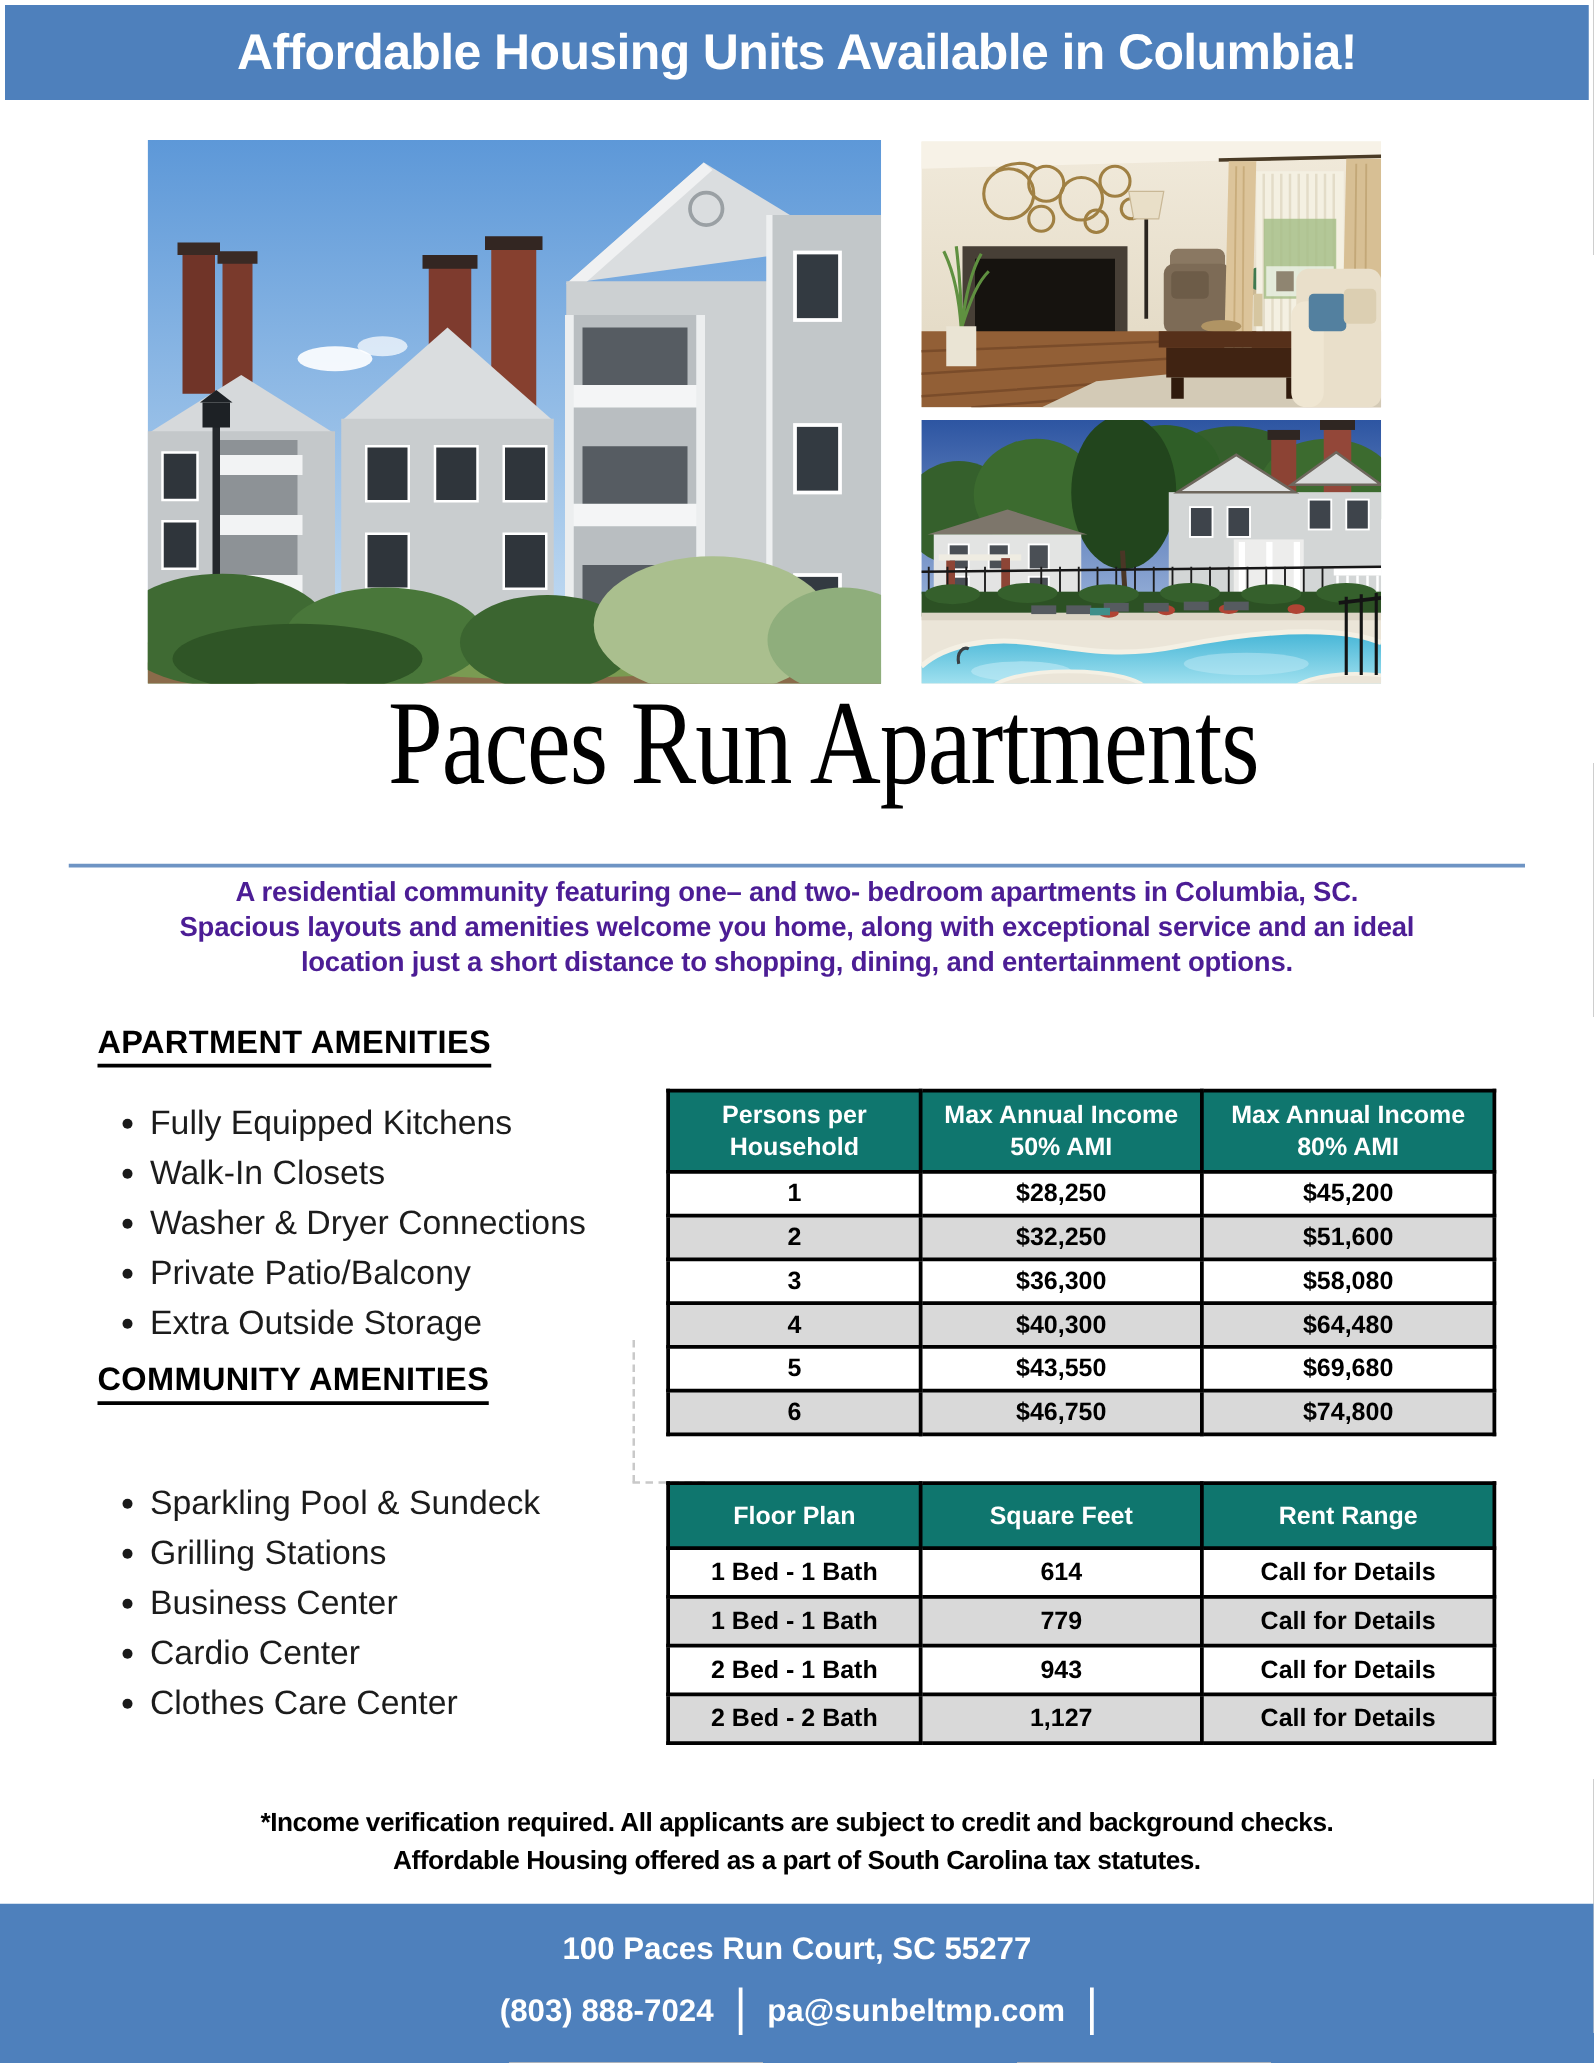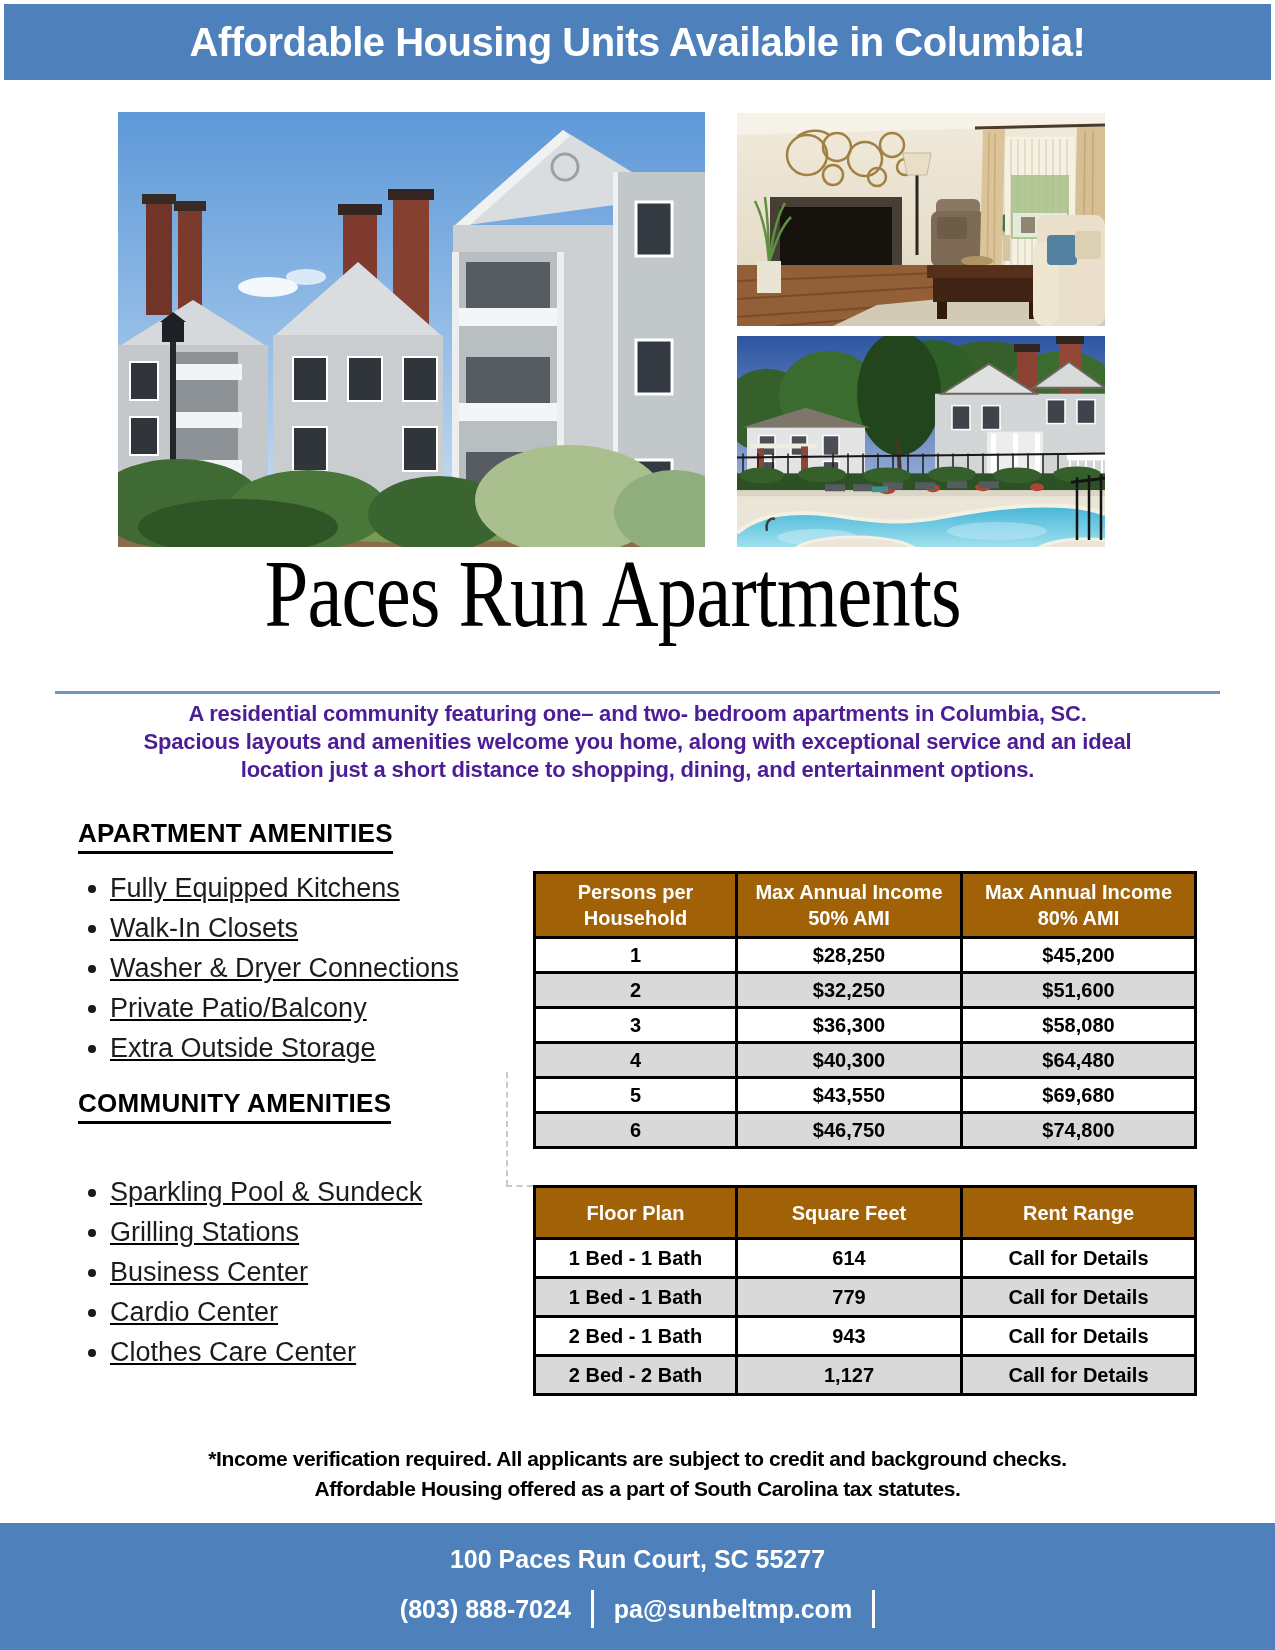--- a/index.html
+++ b/index.html
@@ -16,39 +16,39 @@
   .banner-title{
     color:#fff;font-size:40px;font-weight:bold;letter-spacing:-0.5px;
   }
   
   .photo{position:absolute;overflow:hidden;}
   .photo svg{display:block;width:100%;height:100%;}
   .photo-exterior{left:118px;top:112px;width:587px;height:435px;}
   .photo-living{left:737px;top:113px;width:368px;height:213px;}
   .photo-pool{left:737px;top:336px;width:368px;height:211px;}
   
-  .hero-title-wrap{position:absolute;left:0;top:544px;width:1225px;text-align:center;}
+  .hero-title-wrap{position:absolute;left:0;top:544px;width:1225px;text-align:center;padding-left:46px;}
   .hero-title{
     display:inline-block;font-family:"Liberation Serif",serif;
     font-size:96px;line-height:1.05;font-weight:normal;color:#000;
     transform:scaleX(0.82);transform-origin:center;letter-spacing:-1px;white-space:nowrap;
   }
   .divider{position:absolute;left:55px;top:691px;width:1165px;height:3px;background:#6e94c4;}
   .description{
     position:absolute;left:0;top:700px;width:1275px;text-align:center;
     font-size:22px;font-weight:bold;line-height:28px;letter-spacing:-0.2px;color:#4c1d95;
   }
   
   .section-heading{
     position:absolute;left:78px;font-size:26px;font-weight:bold;letter-spacing:0.3px;
     border-bottom:3px solid #000;padding-bottom:2px;white-space:nowrap;
   }
   .heading-apartment{top:818px;}
   .heading-community{top:1060px;margin-top:28px;}
-  .amenity-list{position:absolute;left:88px;margin:0;padding:0;list-style:none;text-decoration:underline;}
+  .amenity-list{position:absolute;left:88px;margin:10px;padding:0;list-style:none;}
   .list-apartment{top:868px;}
   .list-community{top:1172px;}
   .amenity-list li{
     position:relative;padding-left:22px;height:40px;line-height:40px;
     font-size:27px;color:#1c1c1c;white-space:nowrap;
   }
   .amenity-list li::before{
     content:"";position:absolute;left:0;top:17px;width:8px;height:8px;border-radius:50%;background:#1a1a1a;
   }
   
@@ -58,21 +58,21 @@
   }
   .table-income{top:871px;}
   .table-floor{top:1185px;}
   .data-table col.c1{width:202px;}
   .data-table col.c2{width:225px;}
   .data-table col.c3{width:234px;}
   .data-table th,.data-table td{
     border:3px solid #000;text-align:center;vertical-align:middle;padding:0;
   }
   .data-table th{
-    background:#a16207;color:#fff;font-size:20px;font-weight:bold;line-height:26px;
+    background:#0f766e;color:#fff;font-size:20px;font-weight:bold;line-height:26px;
   }
   .table-income th{height:62px;}
   .table-floor th{height:49px;}
   .table-income td{height:32px;}
   .table-floor td{height:36px;}
   .data-table td{font-size:20px;font-weight:bold;background:#fff;}
   .data-table tbody tr:nth-child(even) td{background:#d9d9d9;}
   
   .dash-v{position:absolute;left:506px;top:1072px;height:114px;border-left:2px dashed #c9c9c9;}
   .dash-h{position:absolute;left:506px;top:1185px;width:58px;border-top:2px dashed #c9c9c9;}

